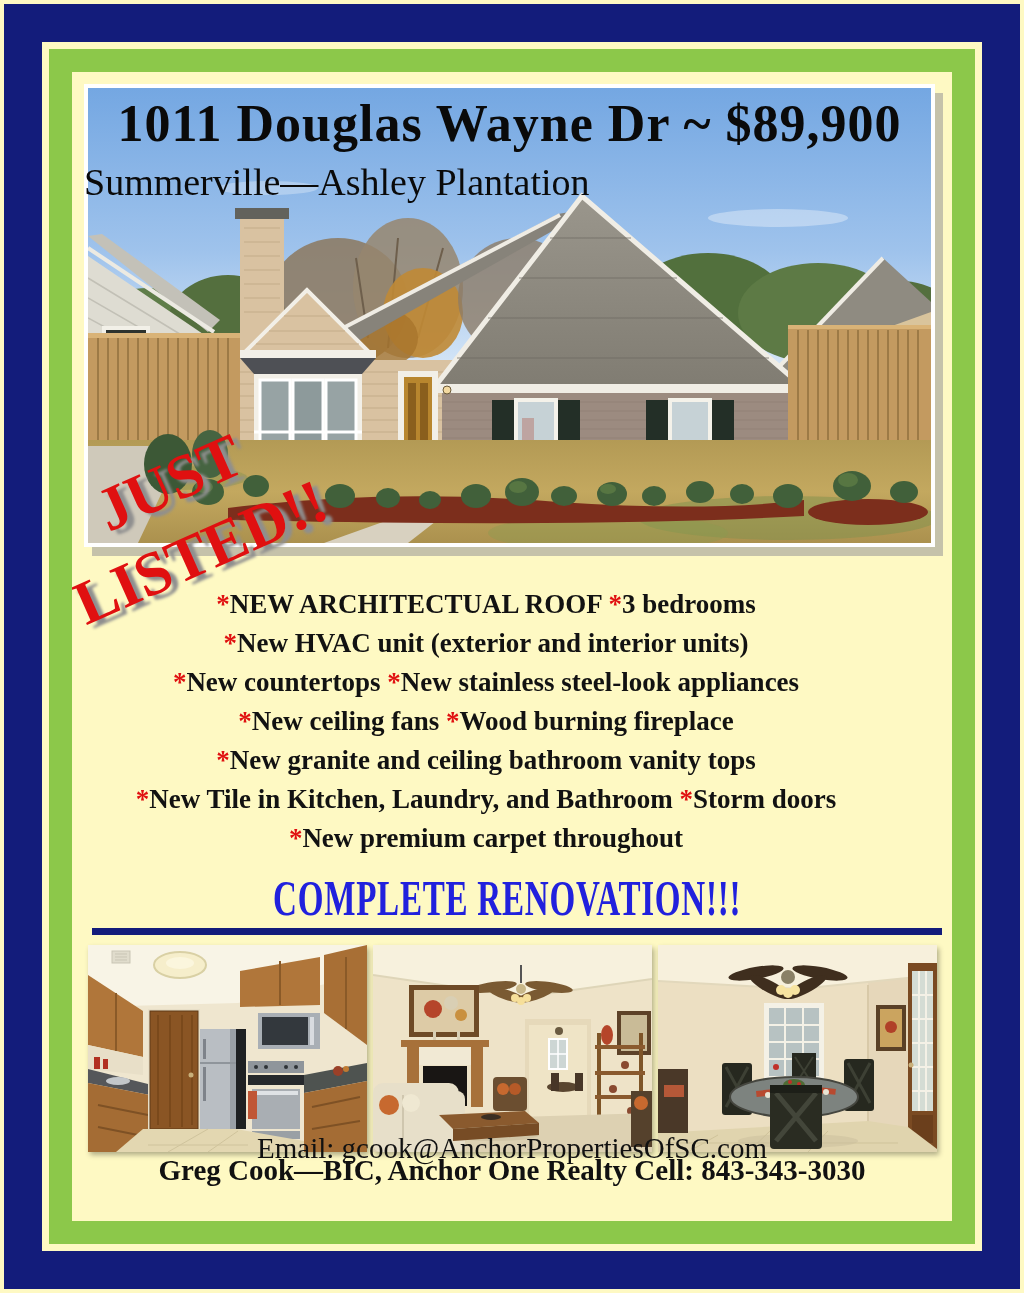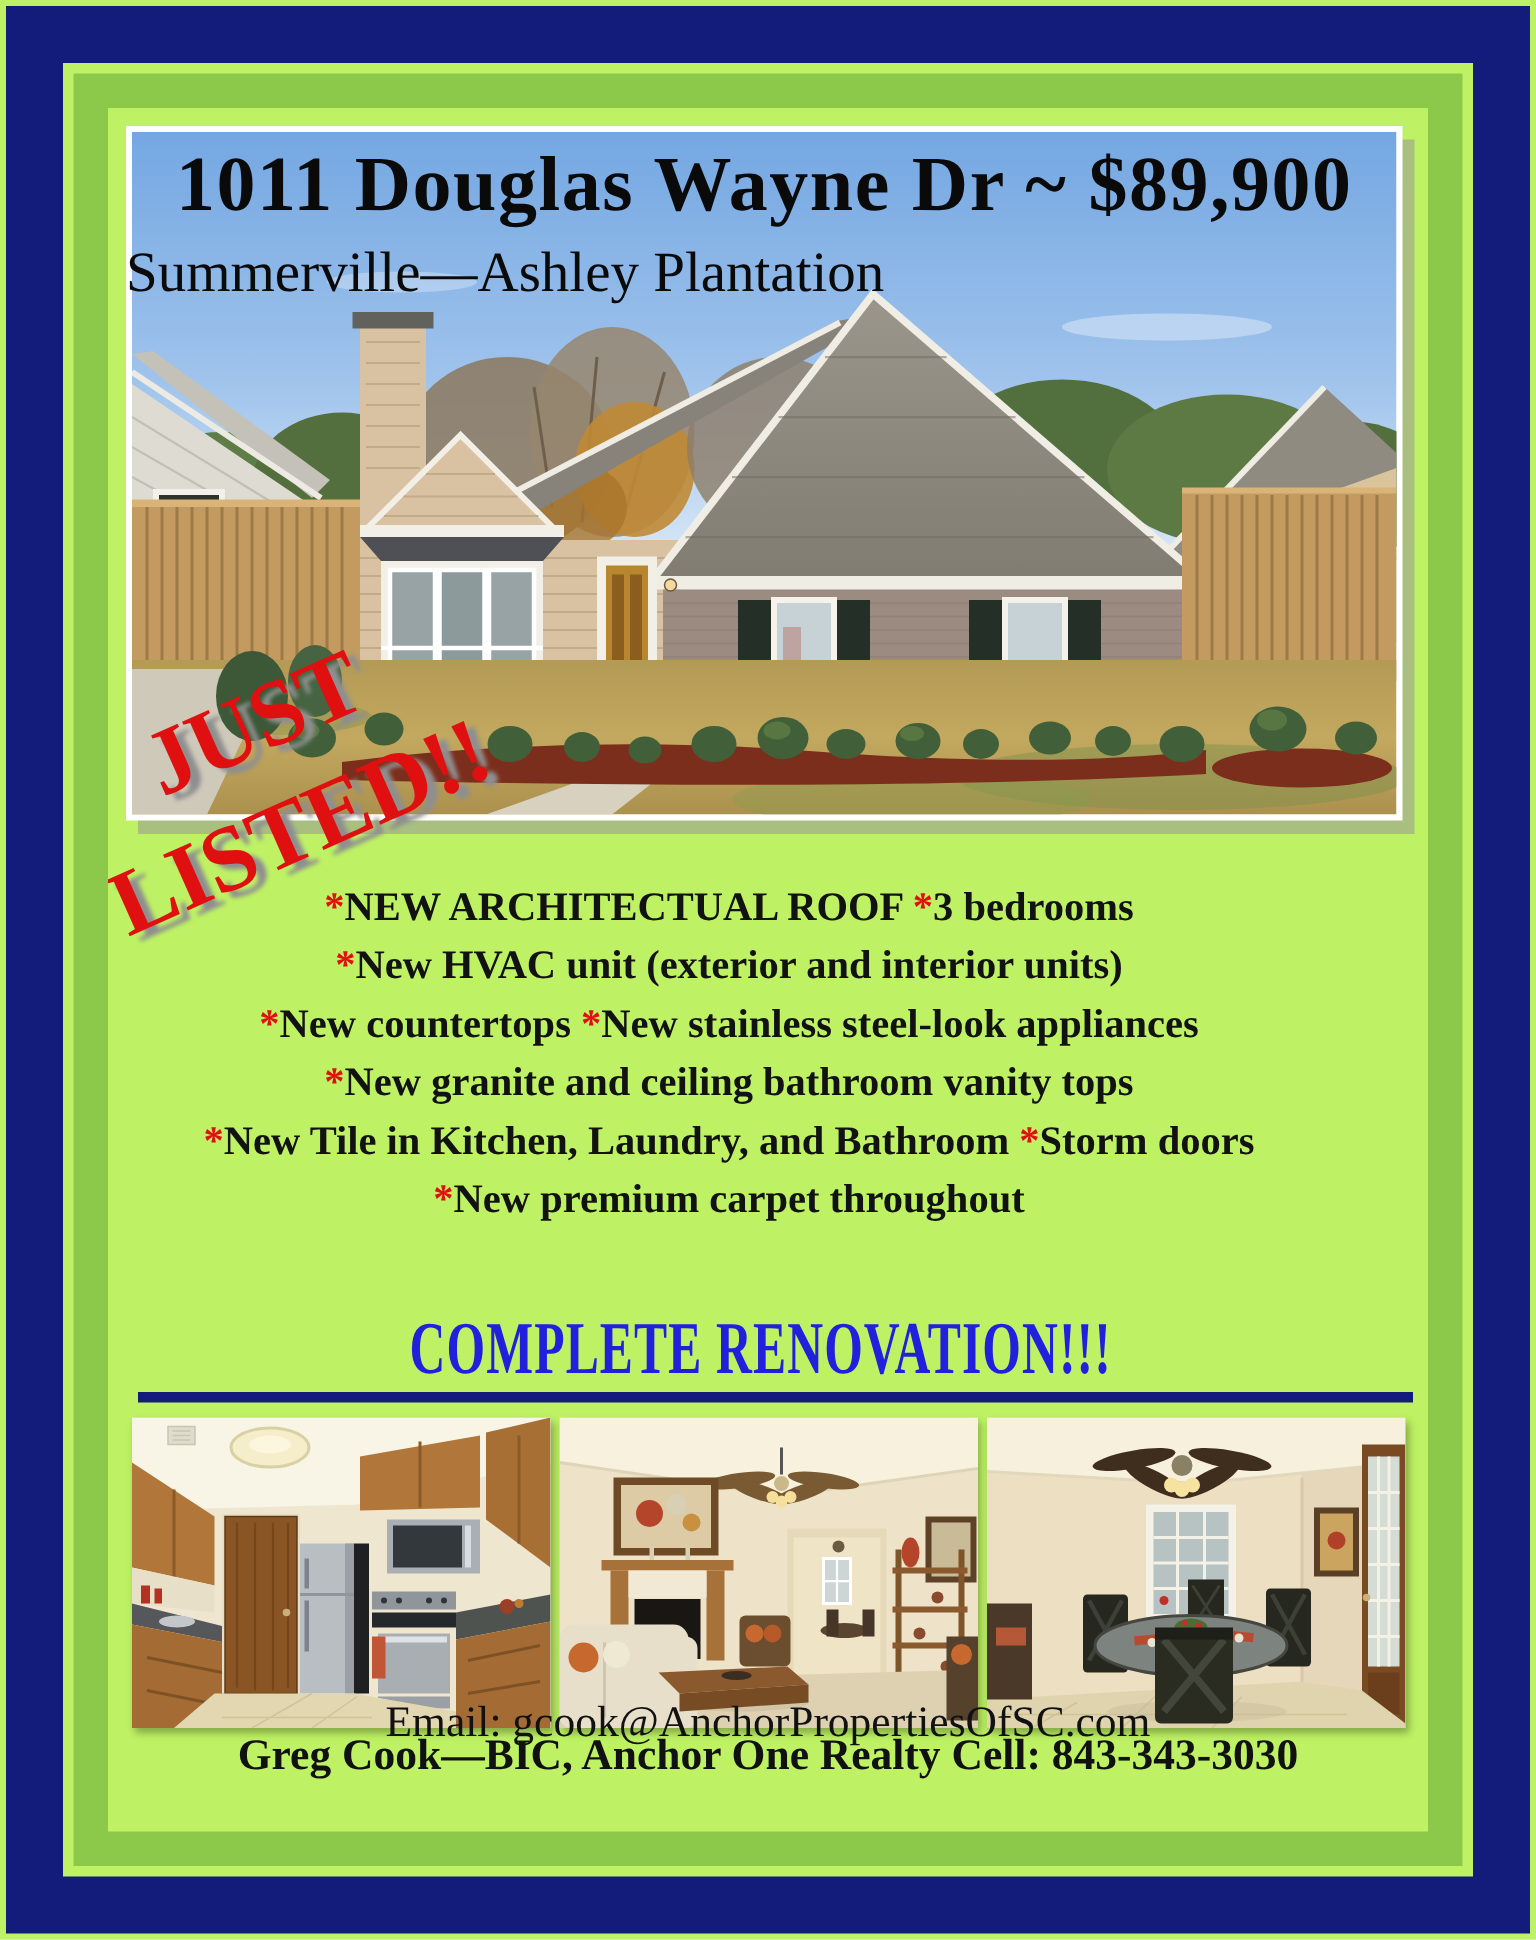--- a/index.html
+++ b/index.html
@@ -1,17 +1,17 @@
 <!DOCTYPE html>
 <html><head>
 <meta charset="utf-8">
 <style>
   html,body{margin:0;padding:0;}
   body{width:1024px;height:1293px;background:#ffffff;font-family:"Liberation Serif","DejaVu Serif",serif;}
-  .page{position:relative;width:1024px;height:1293px;background:#bef264;overflow:hidden;}
+  .page{position:relative;width:1024px;height:1293px;background:#fef9c3;overflow:hidden;}
   .frame-navy{position:absolute;left:4px;top:4px;right:4px;bottom:4px;border:38px solid #131c7b;pointer-events:none;z-index:5;}
   .frame-green{position:absolute;left:49px;top:49px;right:49px;bottom:49px;border:23px solid #8cc84a;pointer-events:none;z-index:5;}
 
   
   .photo-wrap{position:absolute;left:84px;top:84px;width:851px;height:463px;background:#ffffff;padding:4px;box-sizing:border-box;box-shadow:8px 9px 0 rgba(150,150,150,.55);z-index:1;}
   .photo-wrap svg{display:block;width:843px;height:455px;}
   .photo-title{position:absolute;top:10px;left:0;width:100%;text-align:center;font-size:52px;font-weight:bold;color:#0a0a0a;letter-spacing:1px;white-space:nowrap;}
   .photo-subtitle{position:absolute;top:76px;left:0;width:100%;text-align:left;font-size:38px;font-weight:normal;color:#0a0a0a;white-space:nowrap;}
 
   
@@ -192,20 +192,21 @@
 
   <div class="just-listed">
     <div>JUST</div>
     <div>LISTED!!</div>
   </div>
 
   <div class="features">
     <p><span class="ast">*</span><span>NEW ARCHITECTUAL ROOF </span><span class="ast">*</span><span>3 bedrooms</span></p>
     <p><span class="ast">*</span><span>New HVAC unit (exterior and interior units)</span></p>
     <p><span class="ast">*</span><span>New countertops </span><span class="ast">*</span><span>New stainless steel-look appliances</span></p>
+    <p><span class="ast">*</span><span>New ceiling fans </span><span class="ast">*</span><span>Wood burning fireplace</span></p>
     <p><span class="ast">*</span><span>New granite and ceiling bathroom vanity tops</span></p>
     <p><span class="ast">*</span><span>New Tile in Kitchen, Laundry, and Bathroom </span><span class="ast">*</span><span>Storm doors</span></p>
     <p><span class="ast">*</span><span>New premium carpet throughout</span></p>
   </div>
 
   <div class="renovation">
     <span>COMPLETE RENOVATION!!!</span>
   </div>
 
   <div class="rule"></div>

